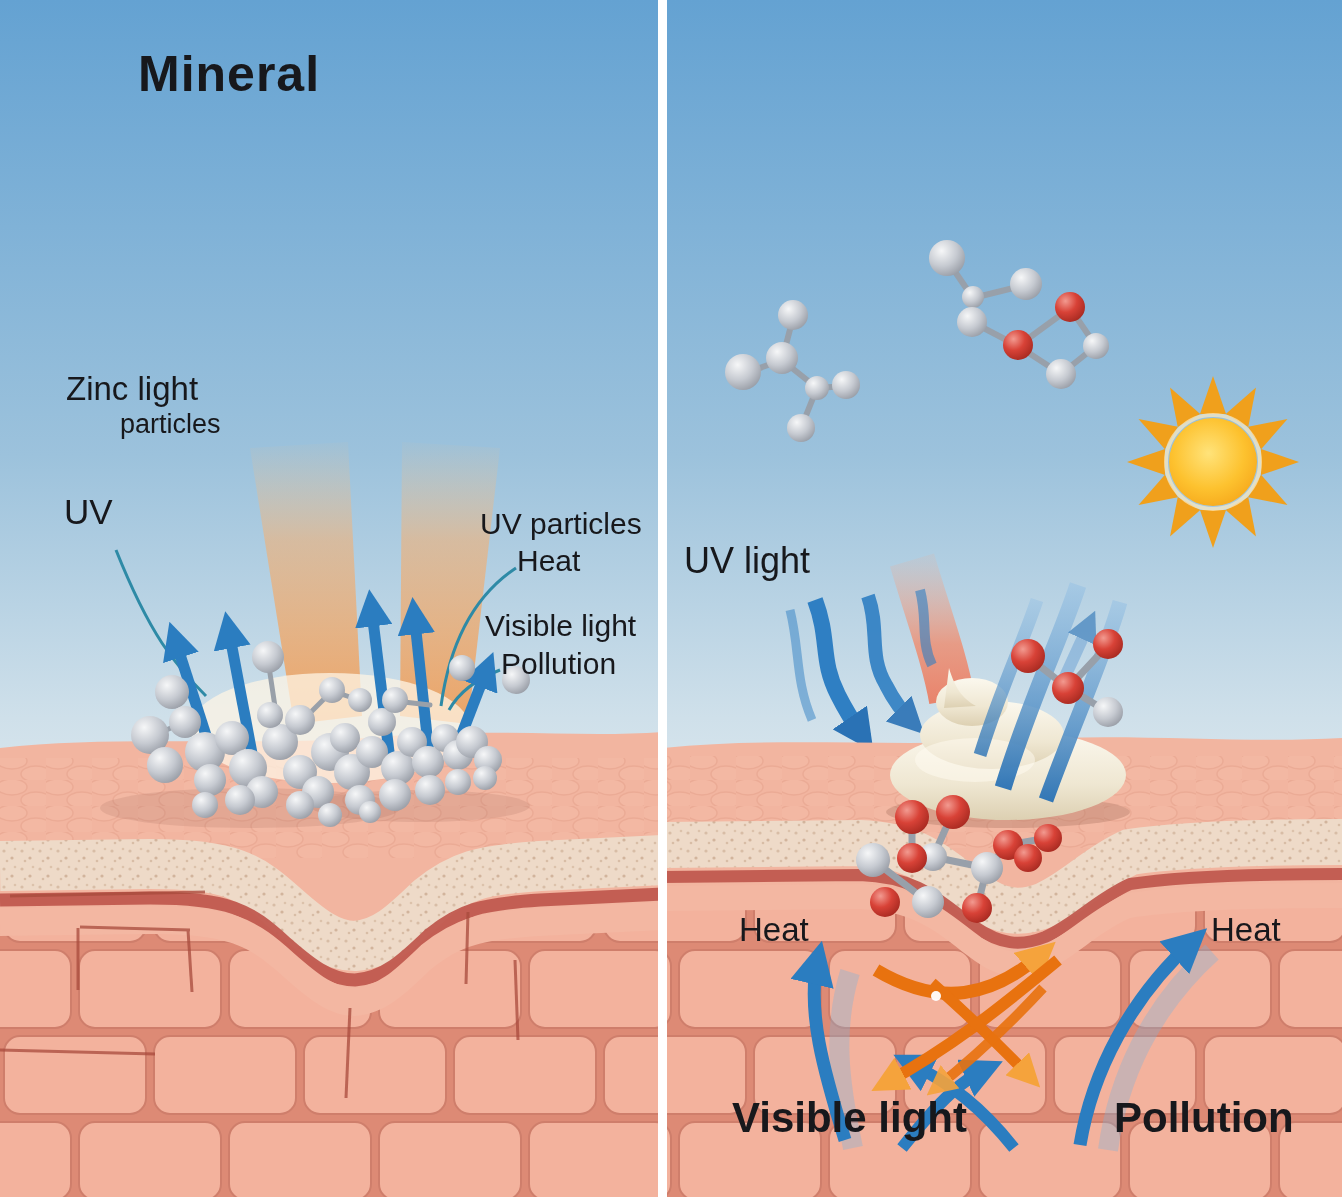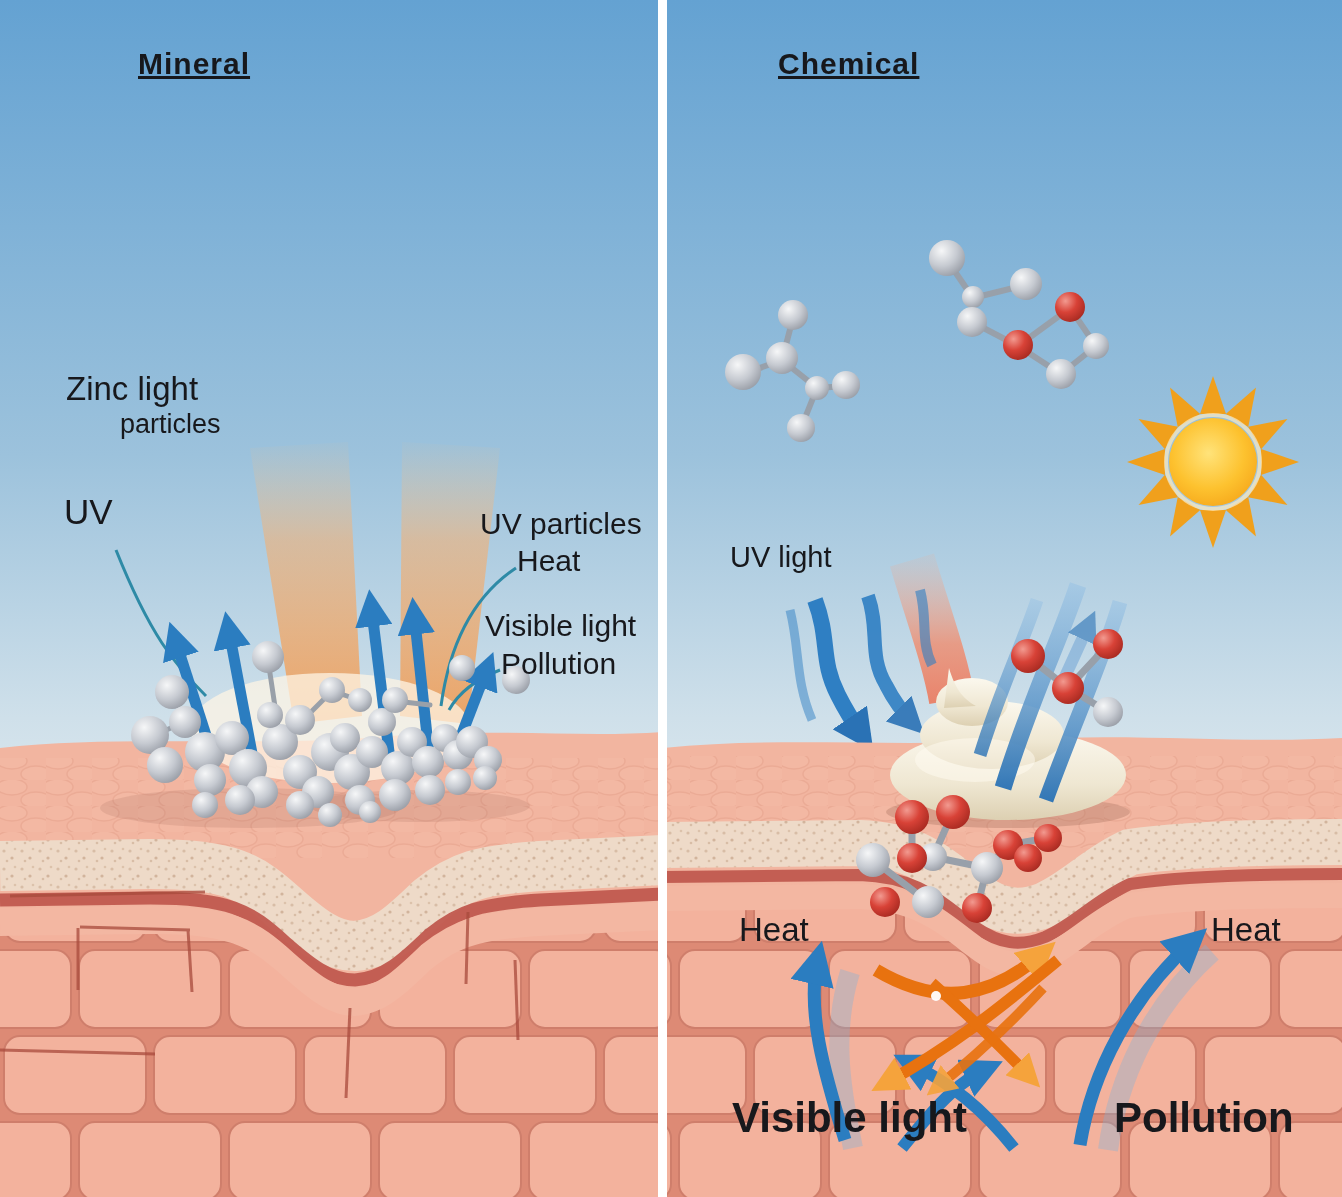--- a/index.html
+++ b/index.html
@@ -1,21 +1,21 @@
 <!DOCTYPE html>
 <html><head>
 <meta charset="utf-8">
 <style>
   html,body{margin:0;padding:0;background:#fff;}
   .canvas{position:relative;width:1342px;height:1197px;overflow:hidden;
           font-family:"Liberation Sans",sans-serif;background:#cfe0ea;}
   .scene{position:absolute;left:0;top:0;width:1342px;height:1197px;display:block;}
   .lbl{position:absolute;color:#17181c;white-space:nowrap;line-height:1.05;
        font-family:"Liberation Sans",sans-serif;}
-  .title{font-weight:700;font-size:30px;letter-spacing:1px;text-decoration:underline;}
+  .title{font-weight:700;font-size:50px;letter-spacing:1px;}
   .big{font-weight:700;font-size:42px;}
   .divider{position:absolute;top:0;width:9px;height:1197px;background:#ffffff;}
 </style>
 </head>
 <body>
 
 <div class="canvas">
 
 <svg class="scene" viewBox="0 0 1342 1197" xmlns="http://www.w3.org/2000/svg">
   <defs>
@@ -353,34 +353,33 @@
         <circle cx="977" cy="908" r="15"></circle>
             <circle cx="1048" cy="838" r="14"></circle>
       </g>
     </g>
   </g>
 </svg>
 
 <div class="divider" style="left:658px"></div>
 
 <div class="lbl title" style="left:138px;top:48px">Mineral</div>
-<div class="lbl title" style="left:778px;top:48px">Chemical</div>
 
 <div class="lbl" style="left:66px;top:372px;font-size:33px">Zinc light</div>
 <div class="lbl" style="left:120px;top:410px;font-size:27px">particles</div>
 
 
 <div class="lbl" style="left:64px;top:494px;font-size:35px">UV</div>
 
 <div class="lbl" style="left:480px;top:508px;font-size:30px">UV particles</div>
 <div class="lbl" style="left:517px;top:545px;font-size:30px">Heat</div>
 <div class="lbl" style="left:485px;top:610px;font-size:30px">Visible light</div>
 <div class="lbl" style="left:501px;top:648px;font-size:30px">Pollution</div>
 
-<div class="lbl" style="left:730px;top:542px;font-size:29px">UV light</div>
+<div class="lbl" style="left:684px;top:542px;font-size:36px">UV light</div>
 
 <div class="lbl" style="left:739px;top:913px;font-size:33px">Heat</div>
 <div class="lbl" style="left:1211px;top:913px;font-size:33px">Heat</div>
 
 <div class="lbl big" style="left:732px;top:1096px">Visible light</div>
 <div class="lbl big" style="left:1114px;top:1096px">Pollution</div>
 
 </div>
 
 </body></html>

